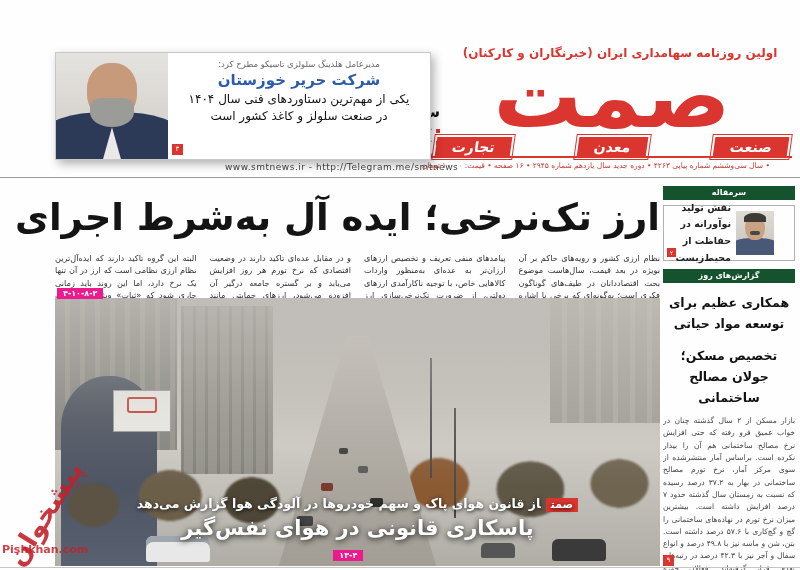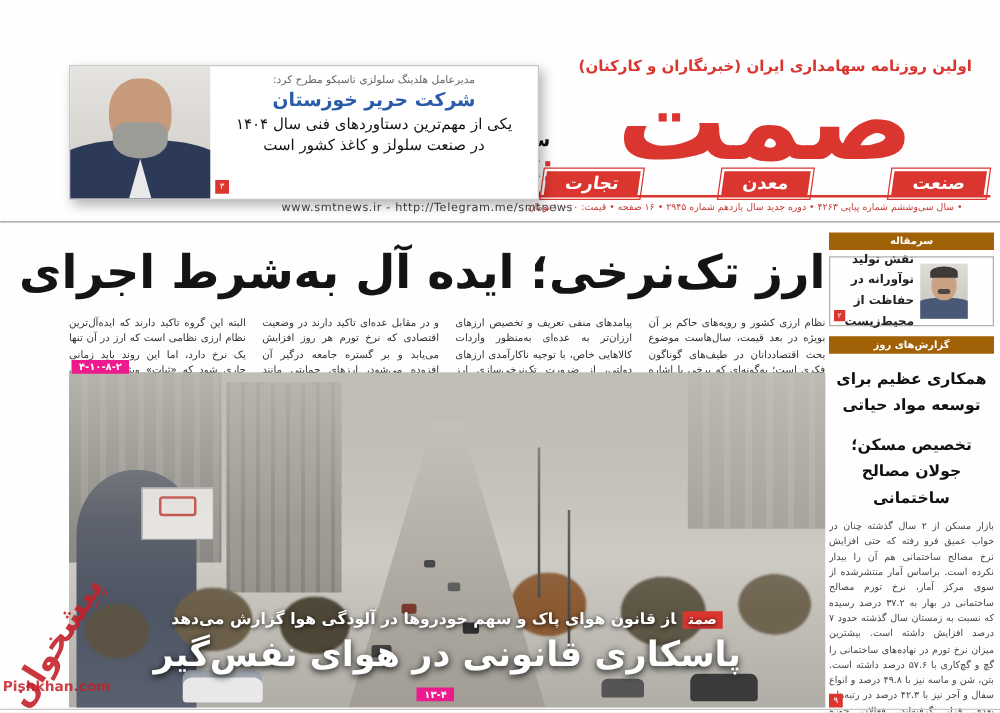--- a/index.html
+++ b/index.html
@@ -83,29 +83,29 @@
                radial-gradient(48px 40px at 85% 50%,#6e6450 0 60%,transparent 61%); }
   .road { position:absolute; left:37%; top:38px; width:26%; height:230px;
     background:linear-gradient(180deg,#bab6ae,#a29e96); clip-path:polygon(43% 0,57% 0,100% 100%,0 100%); }
   .pole { position:absolute; width:2px; background:#4a4a4a; }
   .car { position:absolute; border-radius:2px; }
   .haze { position:absolute; inset:0; z-index:2;
     background:linear-gradient(180deg,rgba(205,202,196,.68),rgba(205,202,196,.18) 45%,rgba(205,202,196,0) 70%); }
   .caption { position:absolute; left:0; right:0; bottom:26px; text-align:center; z-index:5; }
   .cap1 { font-size:12.5px; font-weight:bold; color:#fff; text-shadow:0 1px 4px rgba(0,0,0,.95); }
   .cap-brand { background:#db352f; color:#fff; padding:0 5px 1px; margin-left:5px; font-size:11px; }
-  .cap2 { font-size:28px; font-weight:900; color:#fff; text-shadow:0 1px 6px rgba(0,0,0,.95); margin-top:5px; }
+  .cap2 { font-size:21px; font-weight:900; color:#fff; text-shadow:0 1px 6px rgba(0,0,0,.95); margin-top:5px; }
   .photo-tag { position:absolute; bottom:5px; left:46%; z-index:6; }
   .watermark { position:absolute; left:-14px; top:498px; transform:rotate(-58deg); z-index:9;
     color:rgba(195,33,42,.9); font-size:27px; font-weight:900; letter-spacing:1px; }
   .watermark-url { position:absolute; left:2px; top:543px; z-index:9; direction:ltr;
     color:rgba(195,33,42,.85); font-size:11px; font-weight:bold; }
   
   .sidebar { position:absolute; top:186px; right:5px; width:132px; height:380px; }
-  .sb-label { background:#a16207; color:#fff; font-size:8px; font-weight:bold; text-align:center;
+  .sb-label { background:#14532d; color:#fff; font-size:8px; font-weight:bold; text-align:center;
     padding:2px 0 3px; }
   .sb-ed-box { border:1px solid #b0b0b0; padding:20px; height:56px; position:relative;
     display:flex; gap:5px; align-items:center; margin-top:5px; }
   .sb-ed-photo { width:38px; height:44px; flex:none; position:relative; overflow:hidden;
     background:linear-gradient(180deg,#dfdcd6,#c6c3bd); }
   .ed-suit { position:absolute; bottom:0; left:-15%; width:130%; height:38%; background:#4a5877; border-radius:45% 45% 0 0; }
   .ed-head { position:absolute; top:8%; left:24%; width:52%; height:58%; background:#caa183; border-radius:46% 46% 44% 44%; }
   .ed-hair { position:absolute; top:4%; left:22%; width:56%; height:22%; background:#3d3a37; border-radius:50% 50% 0 0; }
   .ed-mustache { position:absolute; top:46%; left:36%; width:28%; height:8%; background:#4a4642; border-radius:2px; }
   .sb-ed-title { font-size:9.5px; font-weight:bold; line-height:1.75; color:#222; text-align:right; }

